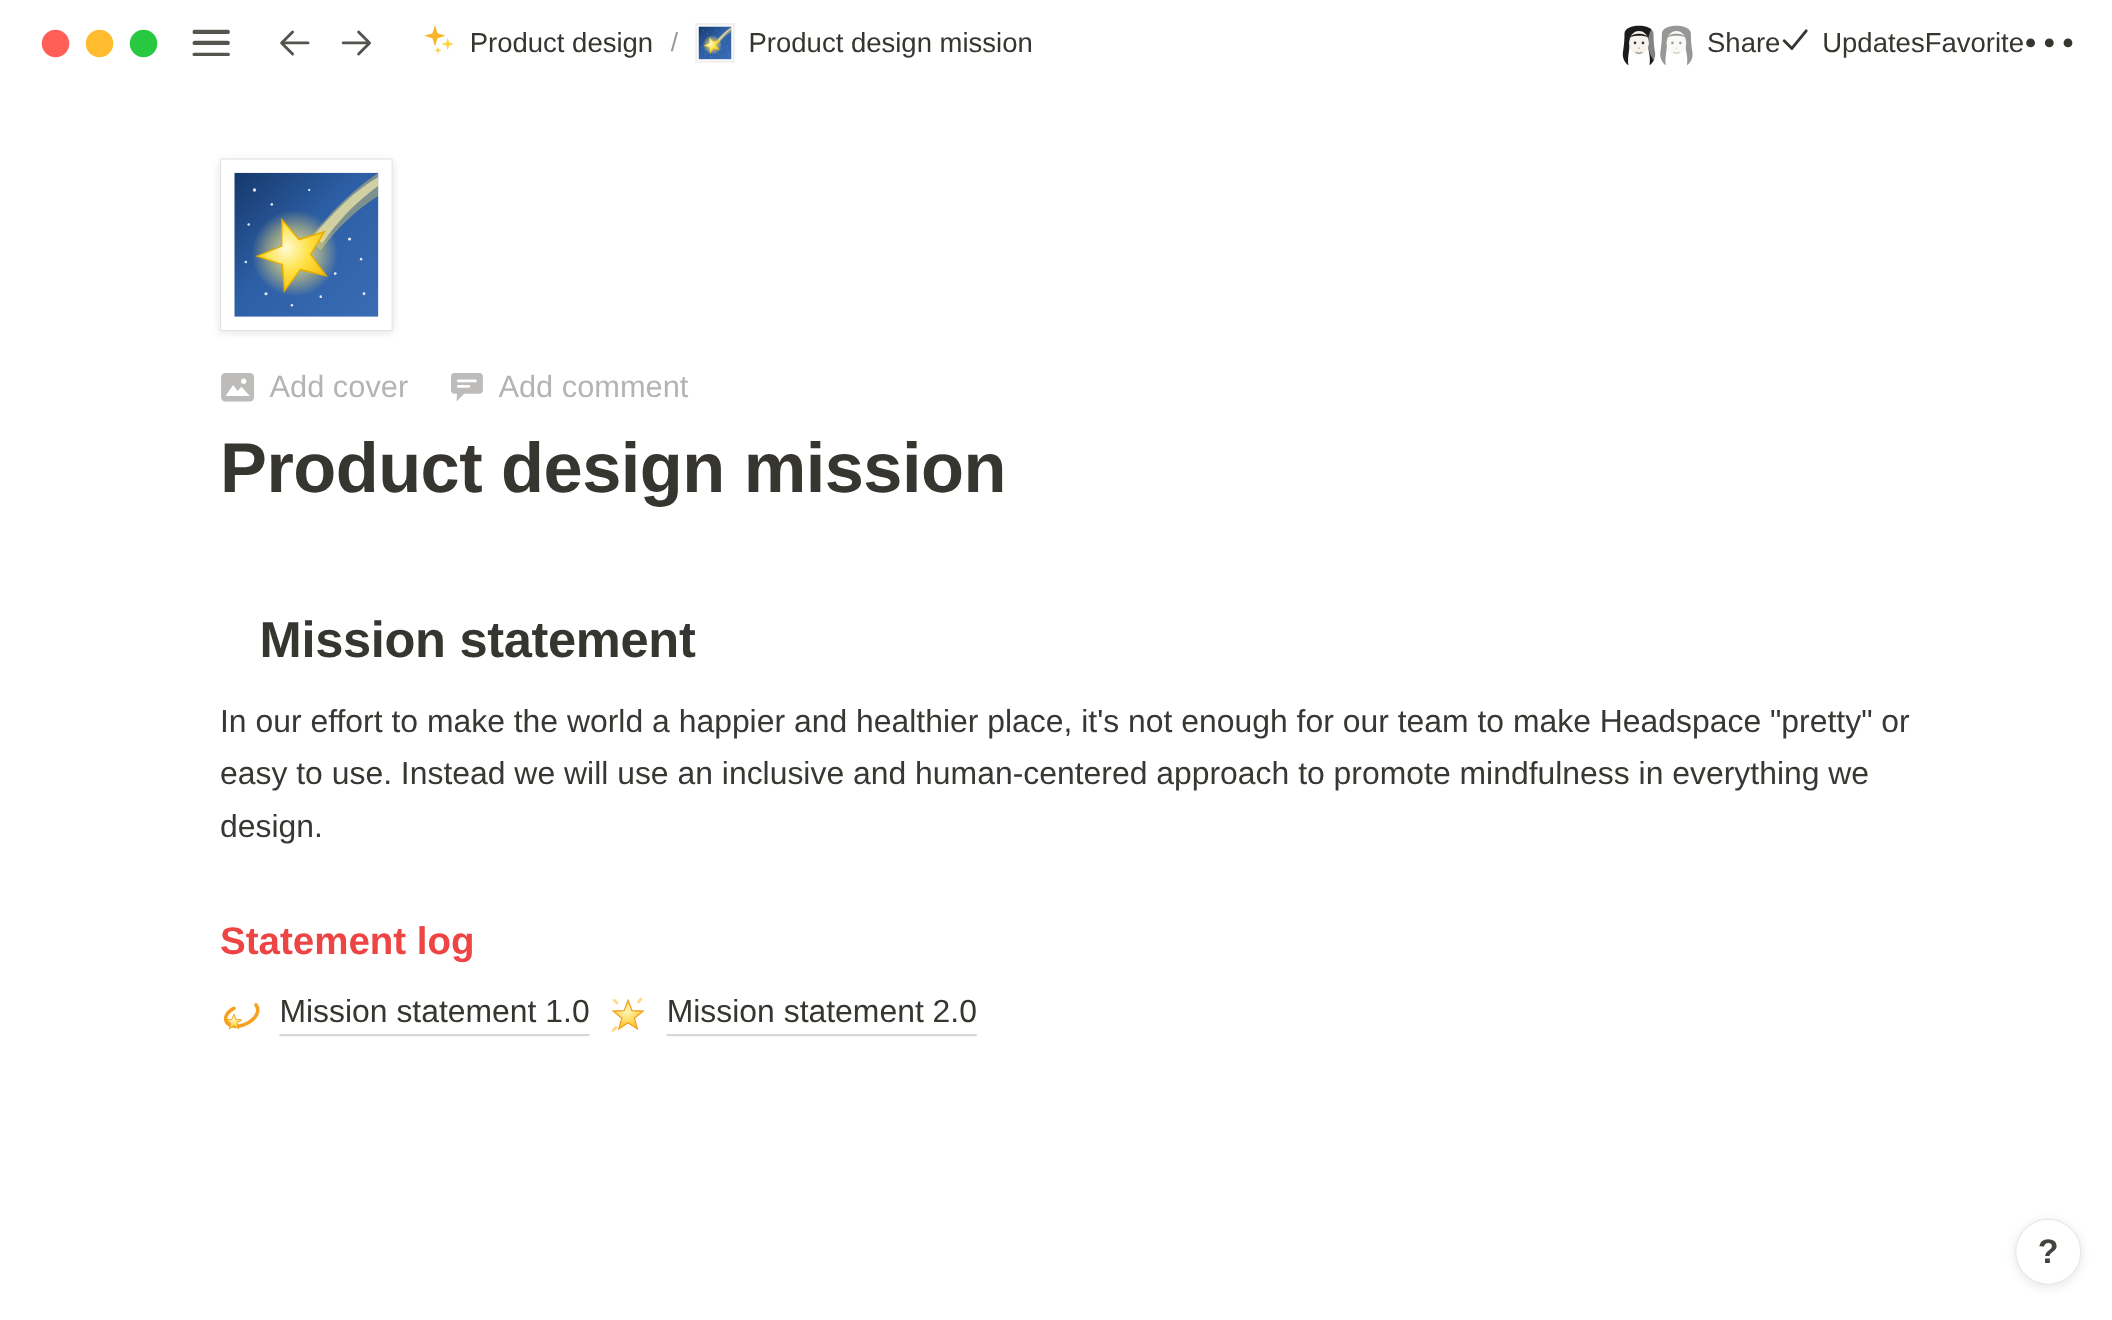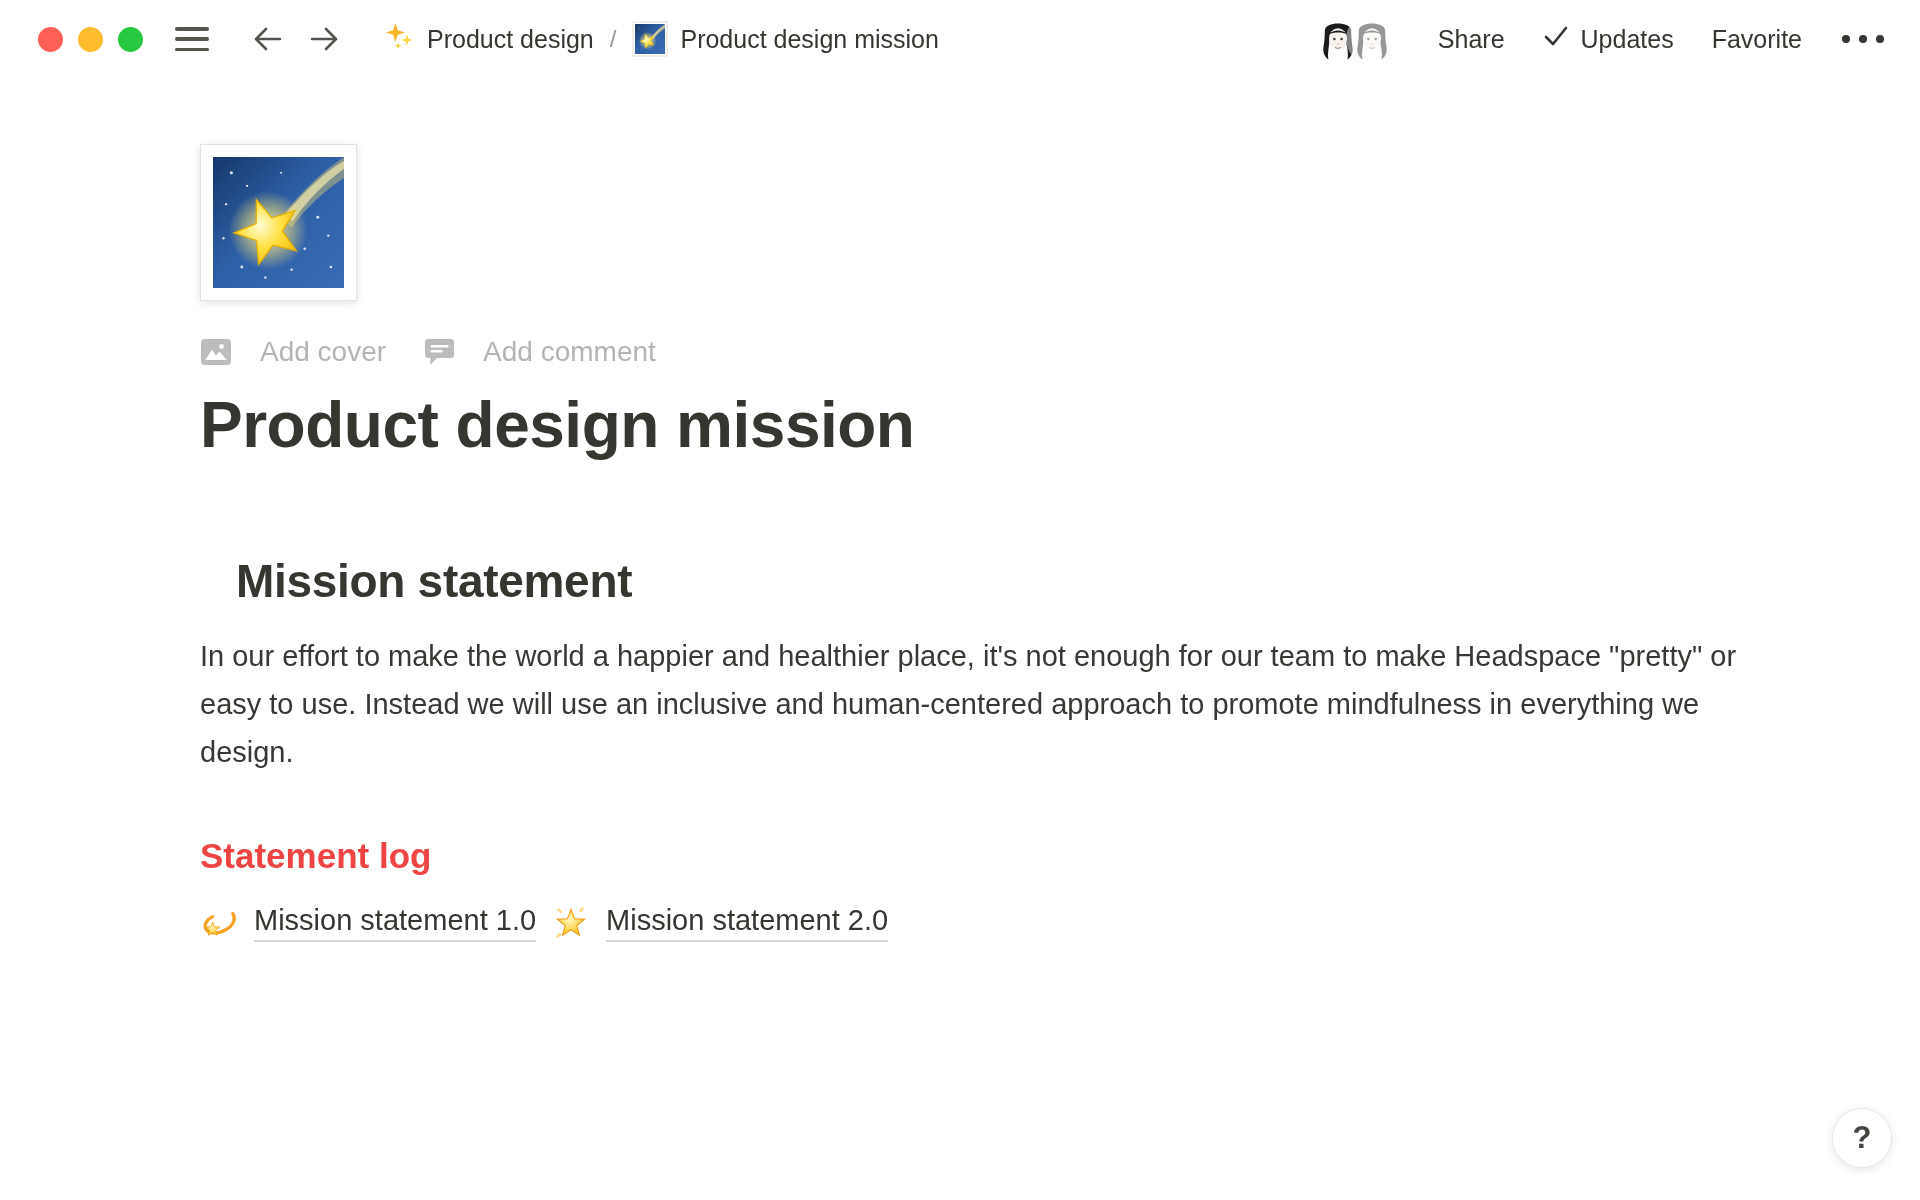--- a/index.html
+++ b/index.html
@@ -32,21 +32,21 @@
 
   .nav-arrow { width: 38px; height: 38px; display: flex; align-items: center; justify-content: center; cursor: pointer; margin-right: 18px; }
 
   .breadcrumb { display: flex; align-items: center; margin-left: 16px; white-space: nowrap; }
   .crumb { display: flex; align-items: center; gap: 12px; cursor: pointer; padding: 4px 6px; border-radius: 4px; }
   .crumb-label { font-size: 25px; color: #37352f; }
   .crumb-sep { color: #9b9a97; margin: 0 10px; font-size: 24px; }
   .crumb-thumb { width: 36px; height: 36px; border: 2px solid #f0efed; background: #fff; padding: 1px; display: flex; }
   .crumb-thumb svg { width: 100%; height: 100%; }
 
-  .topbar-right { margin-left: auto; display: flex; align-items: center; gap: 38px; }
+  .topbar-right { margin-left: auto; display: flex; align-items: center; }
   .avatars { display: flex; align-items: center; margin-right: 4px; }
   .avatar { width: 48px; height: 48px; border-radius: 50%; overflow: hidden; background: #fff; box-shadow: 0 0 0 2px #fff; }
   .avatar + .avatar { margin-left: -14px; }
   .avatar.faded { opacity: 0.45; }
   .topbar-btn { font-size: 25px; color: #37352f; cursor: pointer; display: flex; align-items: center; gap: 12px; background: none; border: none; font-family: inherit; }
   .dots { display: flex; gap: 9px; align-items: center; cursor: pointer; padding: 6px 2px; }
   .dots i { width: 8px; height: 8px; border-radius: 50%; background: #37352f; }
 
   
   .page { padding: 66px 0 0 200px; width: 1740px; }
@@ -55,21 +55,21 @@
     width: 157px; height: 157px;
     background: #fff;
     border: 1px solid #e3e2e0;
     box-shadow: 0 2px 8px rgba(15,15,15,0.12);
     padding: 12px;
     cursor: pointer;
   }
   .page-icon-frame svg { width: 100%; height: 100%; display: block; }
 
   .meta-row { display: flex; align-items: center; gap: 38px; margin-top: 32px; height: 38px; }
-  .meta-btn { display: flex; align-items: center; gap: 28px; color: #b5b4b2; font-size: 28px; cursor: pointer; background: none; border: none; font-family: inherit; }
+  .meta-btn { display: flex; align-items: center; gap: 13px; color: #b5b4b2; font-size: 28px; cursor: pointer; background: none; border: none; font-family: inherit; }
   .meta-btn svg { display: block; }
 
   h1.page-title {
     margin-top: 16px;
     font-size: 64px;
     font-weight: 700;
     letter-spacing: -0.5px;
     color: #373530;
     line-height: 1.2;
   }

